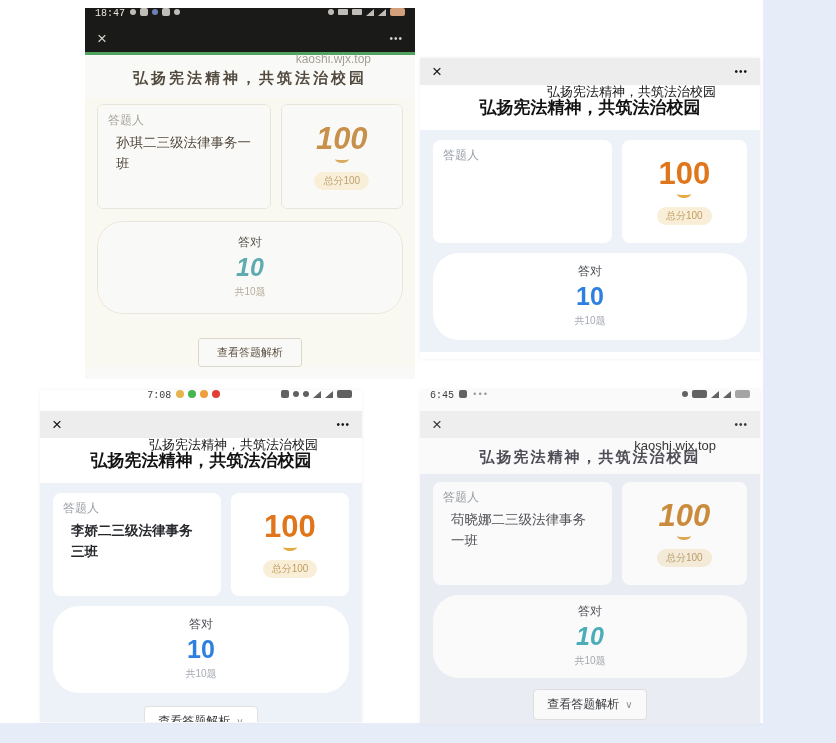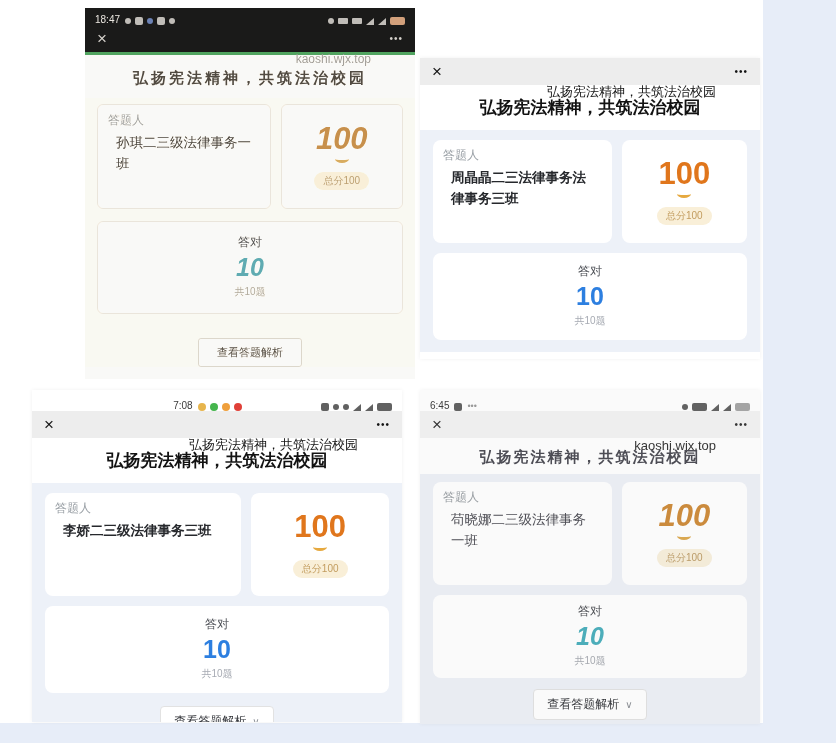--- a/index.html
+++ b/index.html
@@ -4,27 +4,27 @@
 <style>
   html,body{margin:0;padding:0;}
   body{width:836px;height:743px;background:#ffffff;font-family:"Liberation Sans","DejaVu Sans",sans-serif;}
   .canvas{position:relative;width:836px;height:743px;overflow:hidden;background:#ffffff;}
   .edge-r{position:absolute;left:763px;top:0;width:73px;height:743px;background:#e7edf8;}
   .edge-b{position:absolute;left:0;top:723px;width:836px;height:20px;background:#e7edf8;}
 
   .phone{position:absolute;background:#fff;overflow:hidden;}
   .tl{left:85px;top:8px;width:330px;height:371px;}
   .tr{left:420px;top:58px;width:340px;height:301px;box-shadow:0 0 4px rgba(0,0,0,.06);}
-  .bl{left:32px;top:390px;width:370px;height:332px;box-shadow:0 0 4px rgba(0,0,0,.06);}
+  .bl{left:40px;top:390px;width:322px;height:332px;box-shadow:0 0 4px rgba(0,0,0,.06);}
   .br{left:420px;top:390px;width:340px;height:334px;box-shadow:0 0 4px rgba(0,0,0,.06);}
 
   .fuzzy{filter:blur(.55px) saturate(.8) sepia(.12) contrast(.95);}
   .fuzzy2{filter:blur(.4px) saturate(.85) contrast(.96);}
 
-  .sb{display:flex;align-items:flex-end;padding:0 10px;gap:5px;font-size:10px;}
+  .sb{display:flex;align-items:flex-start;padding:0 10px;gap:5px;font-size:10px;font-family:Liberation Mono, monospace;}
   .sb.dark{background:#141414;color:#e6e6e6;height:17px;}
   .sb.light{background:#fff;color:#3a3a3a;height:21px;}
   .grow{flex:1;}
   .half{flex:.55;}
   .ic{display:inline-block;background:currentColor;opacity:.8;}
   .ic.sq{width:8px;height:8px;border-radius:2px;}
   .ic.bar{width:10px;height:6px;border-radius:1px;}
   .ic.dot{width:6px;height:6px;border-radius:50%;}
   .ic.batt{width:15px;height:8px;border-radius:2px;}
   .ic.batt.orange{background:#e09a6a;opacity:1;}
@@ -56,21 +56,21 @@
   .alabel{font-size:12px;color:#9aa0a6;}
   .aname{font-weight:700;font-size:13.5px;color:#26282c;text-align:left;line-height:1.55;margin-top:4px;padding:0 8px;}
   .tl .aname{font-weight:500;color:#474139;}
   .br .aname{font-weight:500;color:#4c4c55;}
   .card.score{flex:1;display:flex;flex-direction:column;align-items:center;justify-content:center;padding:8px;}
   .score-num{font-size:31px;font-weight:700;color:#e0761c;line-height:1;}
   .tl .score-num,.br .score-num{font-style:italic;font-weight:600;color:#d98a2b;}
   .swoosh{width:14px;height:5px;border-bottom:3px solid #e6a93f;border-radius:50%;margin-top:1px;}
   .badge{margin-top:9px;background:#f9efd8;color:#c29c5e;font-size:10px;padding:2px 9px;border-radius:9px;}
 
-  .card.correct{margin-top:10px;text-align:center;padding:10px 0 12px;}
+  .card.correct{margin-top:10px;text-align:center;padding:10px 0 12px;border-radius:26px;}
   .tl .card.correct{margin-top:12px;padding:12px 0 14px;}
   .clbl{font-size:12px;color:#4c4f55;}
   .cnum{font-size:25px;font-weight:700;margin-top:2px;}
   .blue{color:#2d7fe0;}
   .teal{color:#3cb2c2;font-style:italic;}
   .tr .cnum{color:#2d7fe0;font-style:normal;}
   .ctot{font-size:10px;color:#a7abb3;margin-top:3px;}
   .tl .ctot{color:#aca89c;}
 
   .abtn{display:flex;align-items:center;gap:6px;margin:13px auto 0;background:#fff;border:1px solid #e2e2e2;border-radius:4px;padding:6px 13px;font-size:12px;color:#33353a;font-family:inherit;cursor:pointer;}
@@ -139,21 +139,20 @@
     <div class="nav light">
       <span class="nav-close">×</span>
       <span class="nav-title">弘扬宪法精神，共筑法治校园</span>
       <span class="nav-more">•••</span>
     </div>
     <div class="ptitle">弘扬宪法精神，共筑法治校园</div>
     <div class="content">
       <div class="cards">
         <div class="card answerer">
           <div class="alabel">答题人</div>
-          <div class="aname">周晶晶二三法律事务法律事务三班</div>
         </div>
         <div class="card score">
           <div class="score-num">100</div>
           <div class="swoosh"></div>
           <div class="badge">总分100</div>
         </div>
       </div>
       <div class="card correct">
         <div class="clbl">答对</div>
         <div class="cnum blue">10</div>

